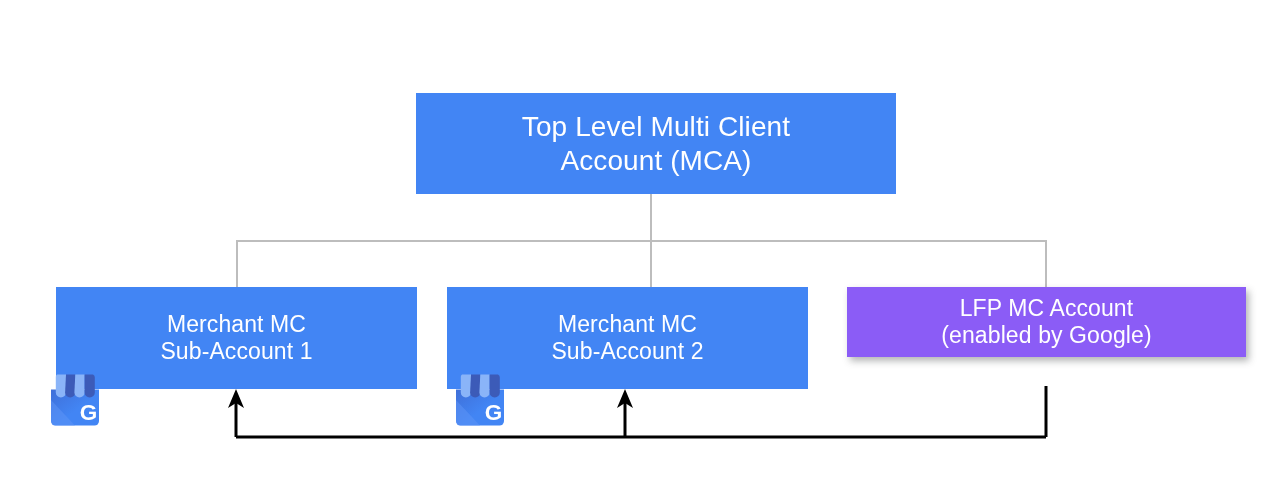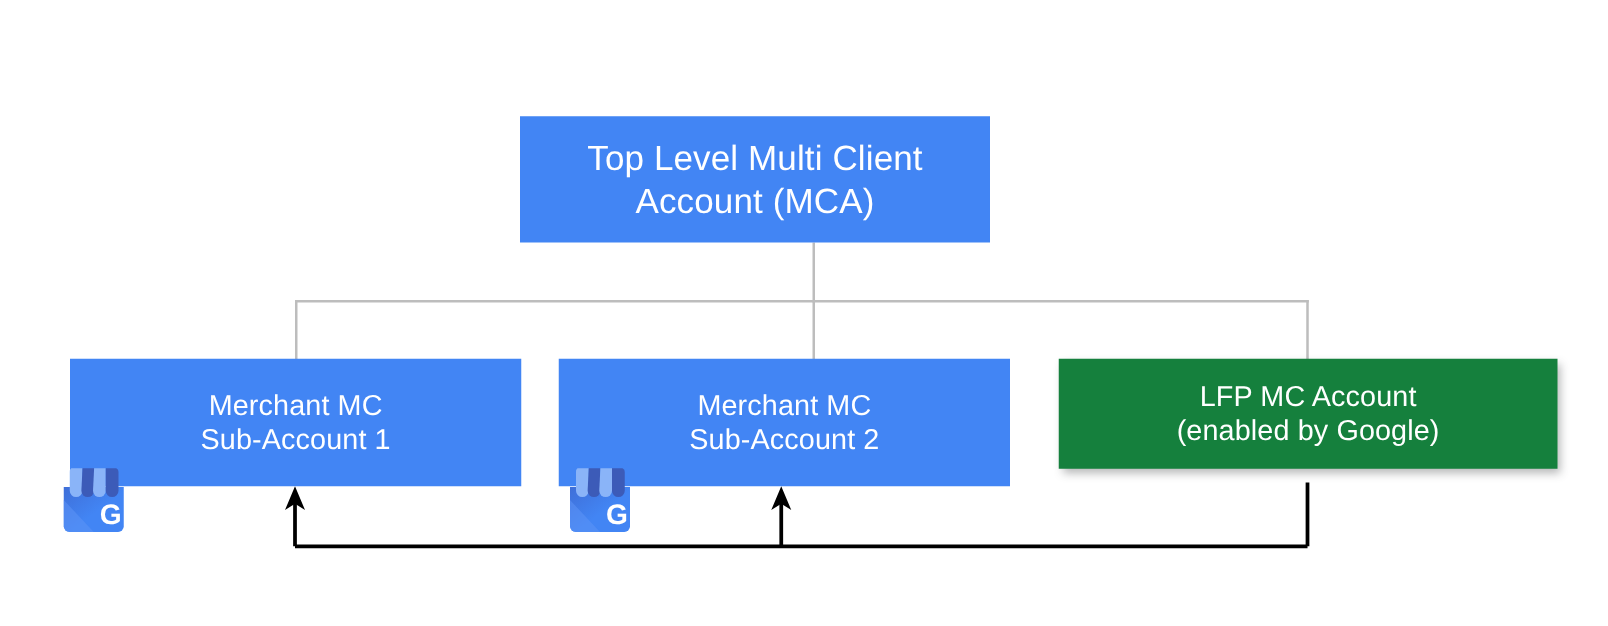--- a/index.html
+++ b/index.html
@@ -28,21 +28,21 @@
     text-align: center;
     color: #ffffff;
     line-height: 1.18;
     letter-spacing: 0.1px;
     white-space: pre-line;
     z-index: 4;
   }
   #node-mca {
     left: 416px;
     top: 93px;
-    width: 376px;
+    width: 480px;
     height: 101px;
     font-size: 28px;
     background: #4285f4;
   }
   #node-sub1 {
     left: 56px;
     top: 287px;
     width: 361px;
     height: 102px;
     font-size: 23px;
@@ -53,23 +53,23 @@
     top: 287px;
     width: 361px;
     height: 102px;
     font-size: 23px;
     background: #4285f4;
   }
   #node-lfp {
     left: 847px;
     top: 287px;
     width: 399px;
-    height: 88px;
+    height: 70px;
     font-size: 23px;
-    background: #15803d;
+    background: #8b5cf6;
     box-shadow: 3px 4px 7px rgba(60, 64, 67, 0.38);
   }
   
   .tree-line {
     position: absolute;
     background: #bdbdbd;
     z-index: 1;
   }
   #tree-stem {
     left: 650px;

